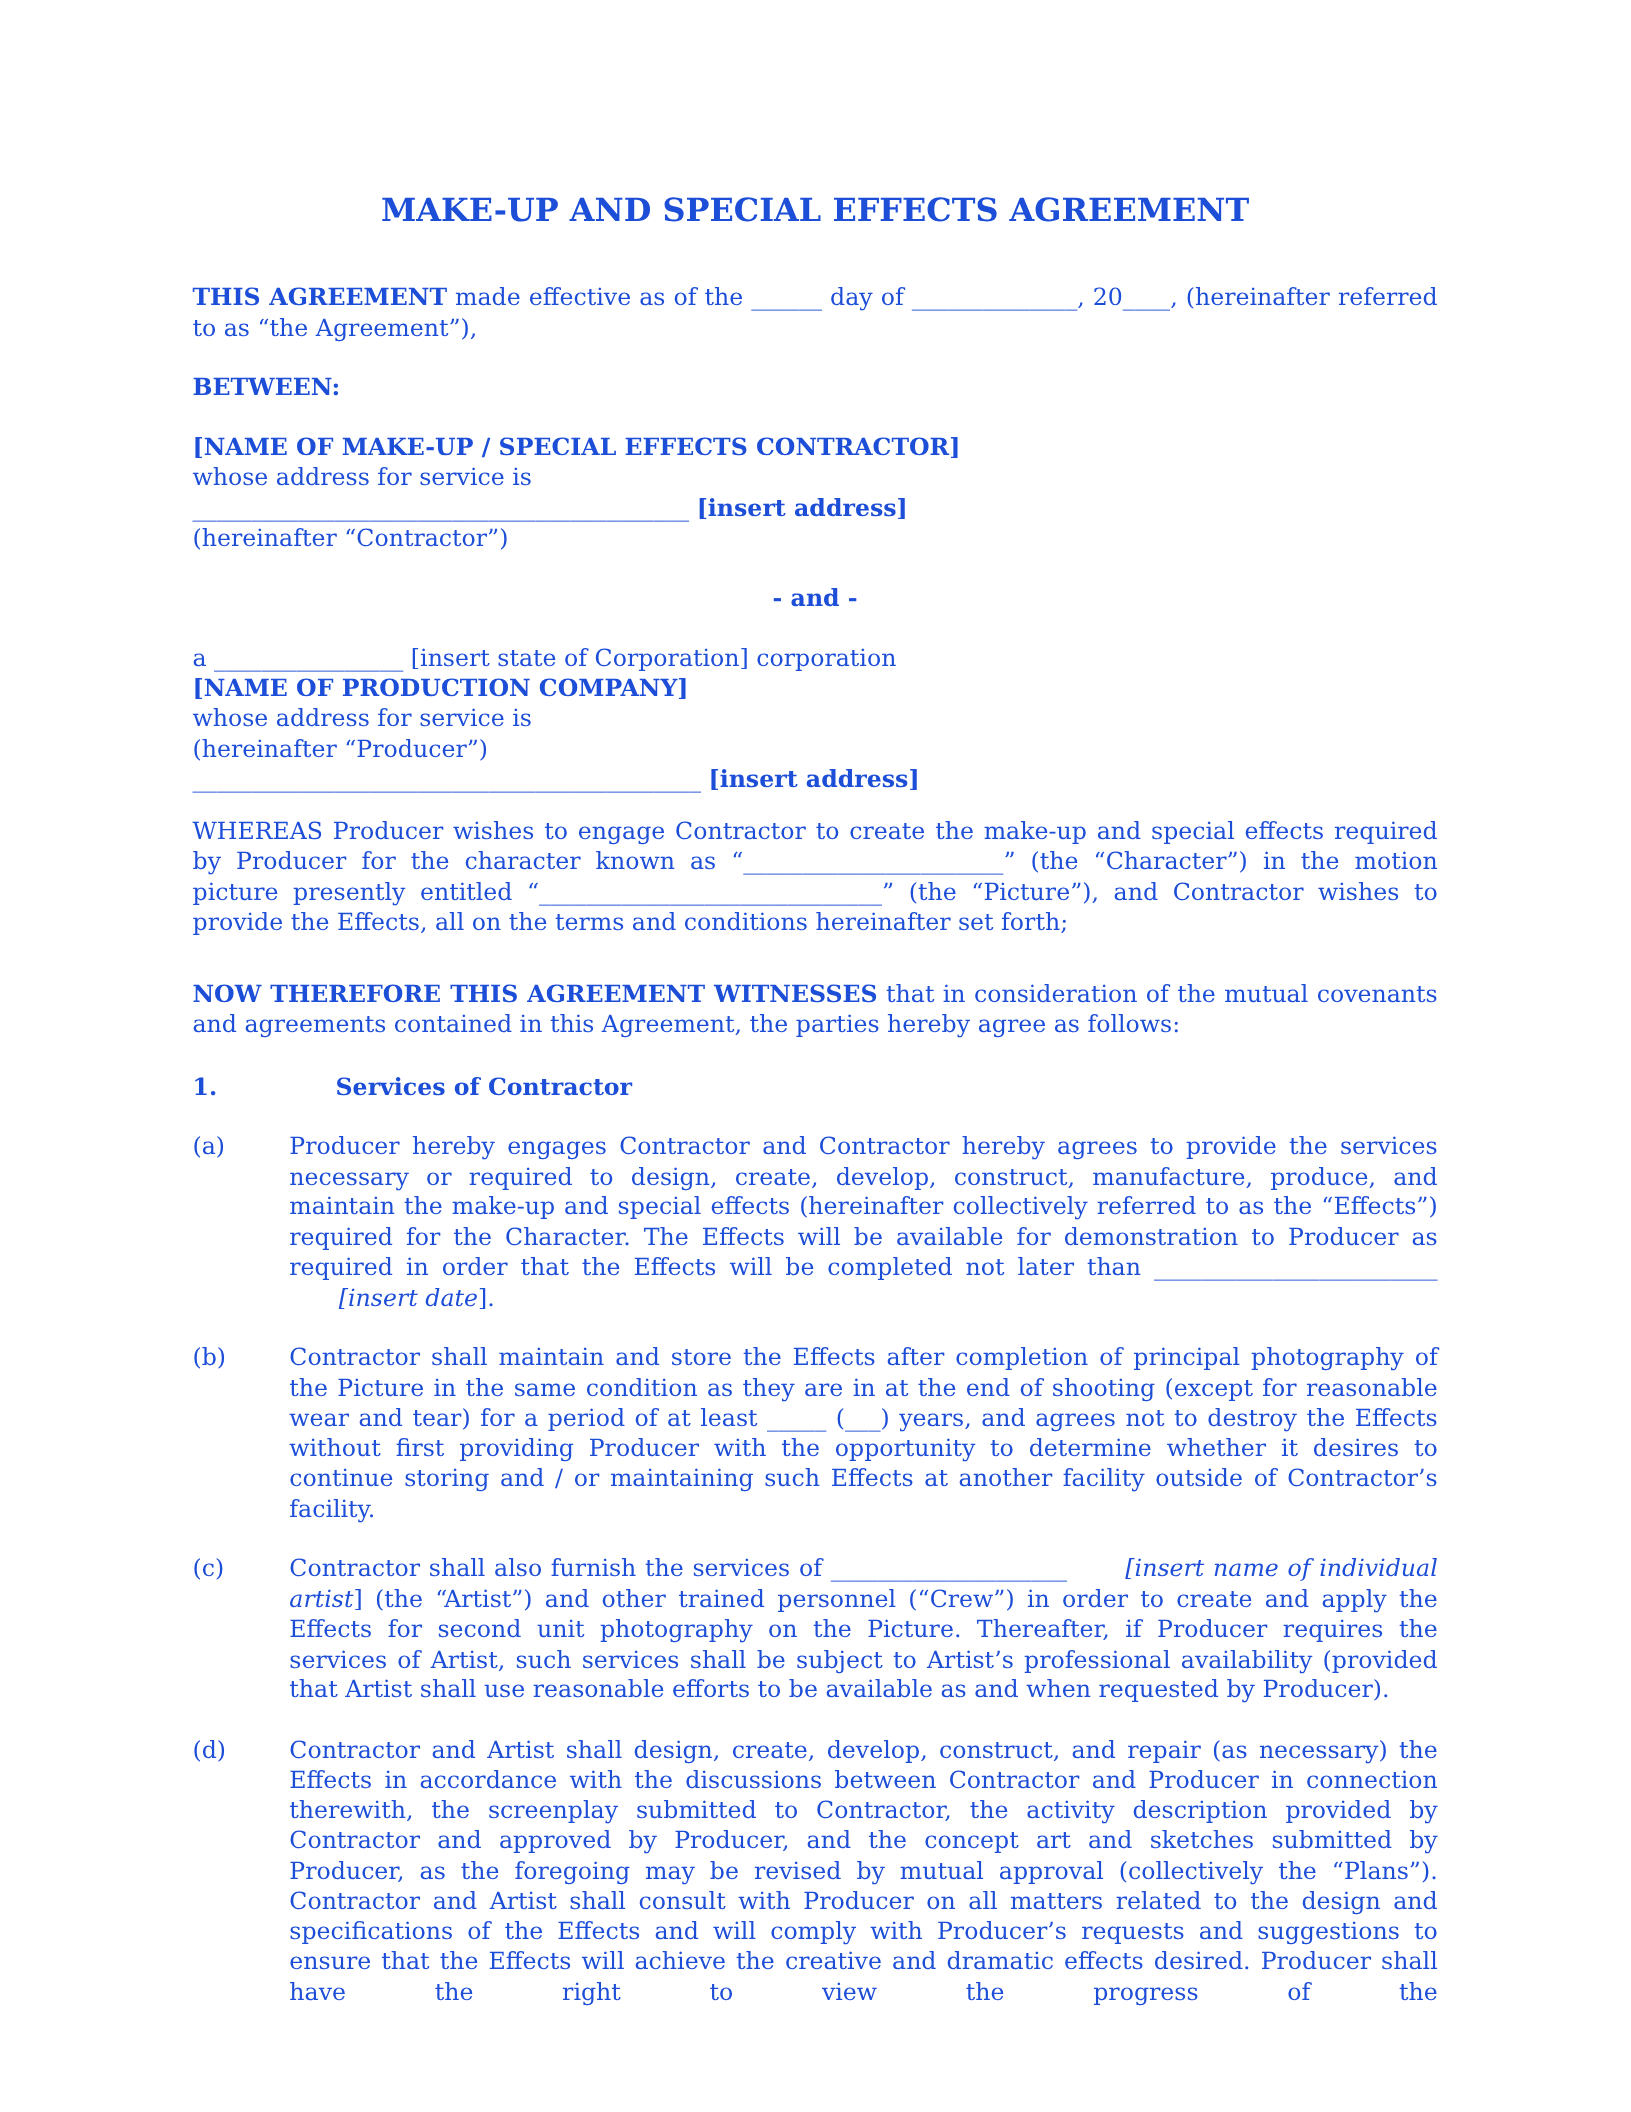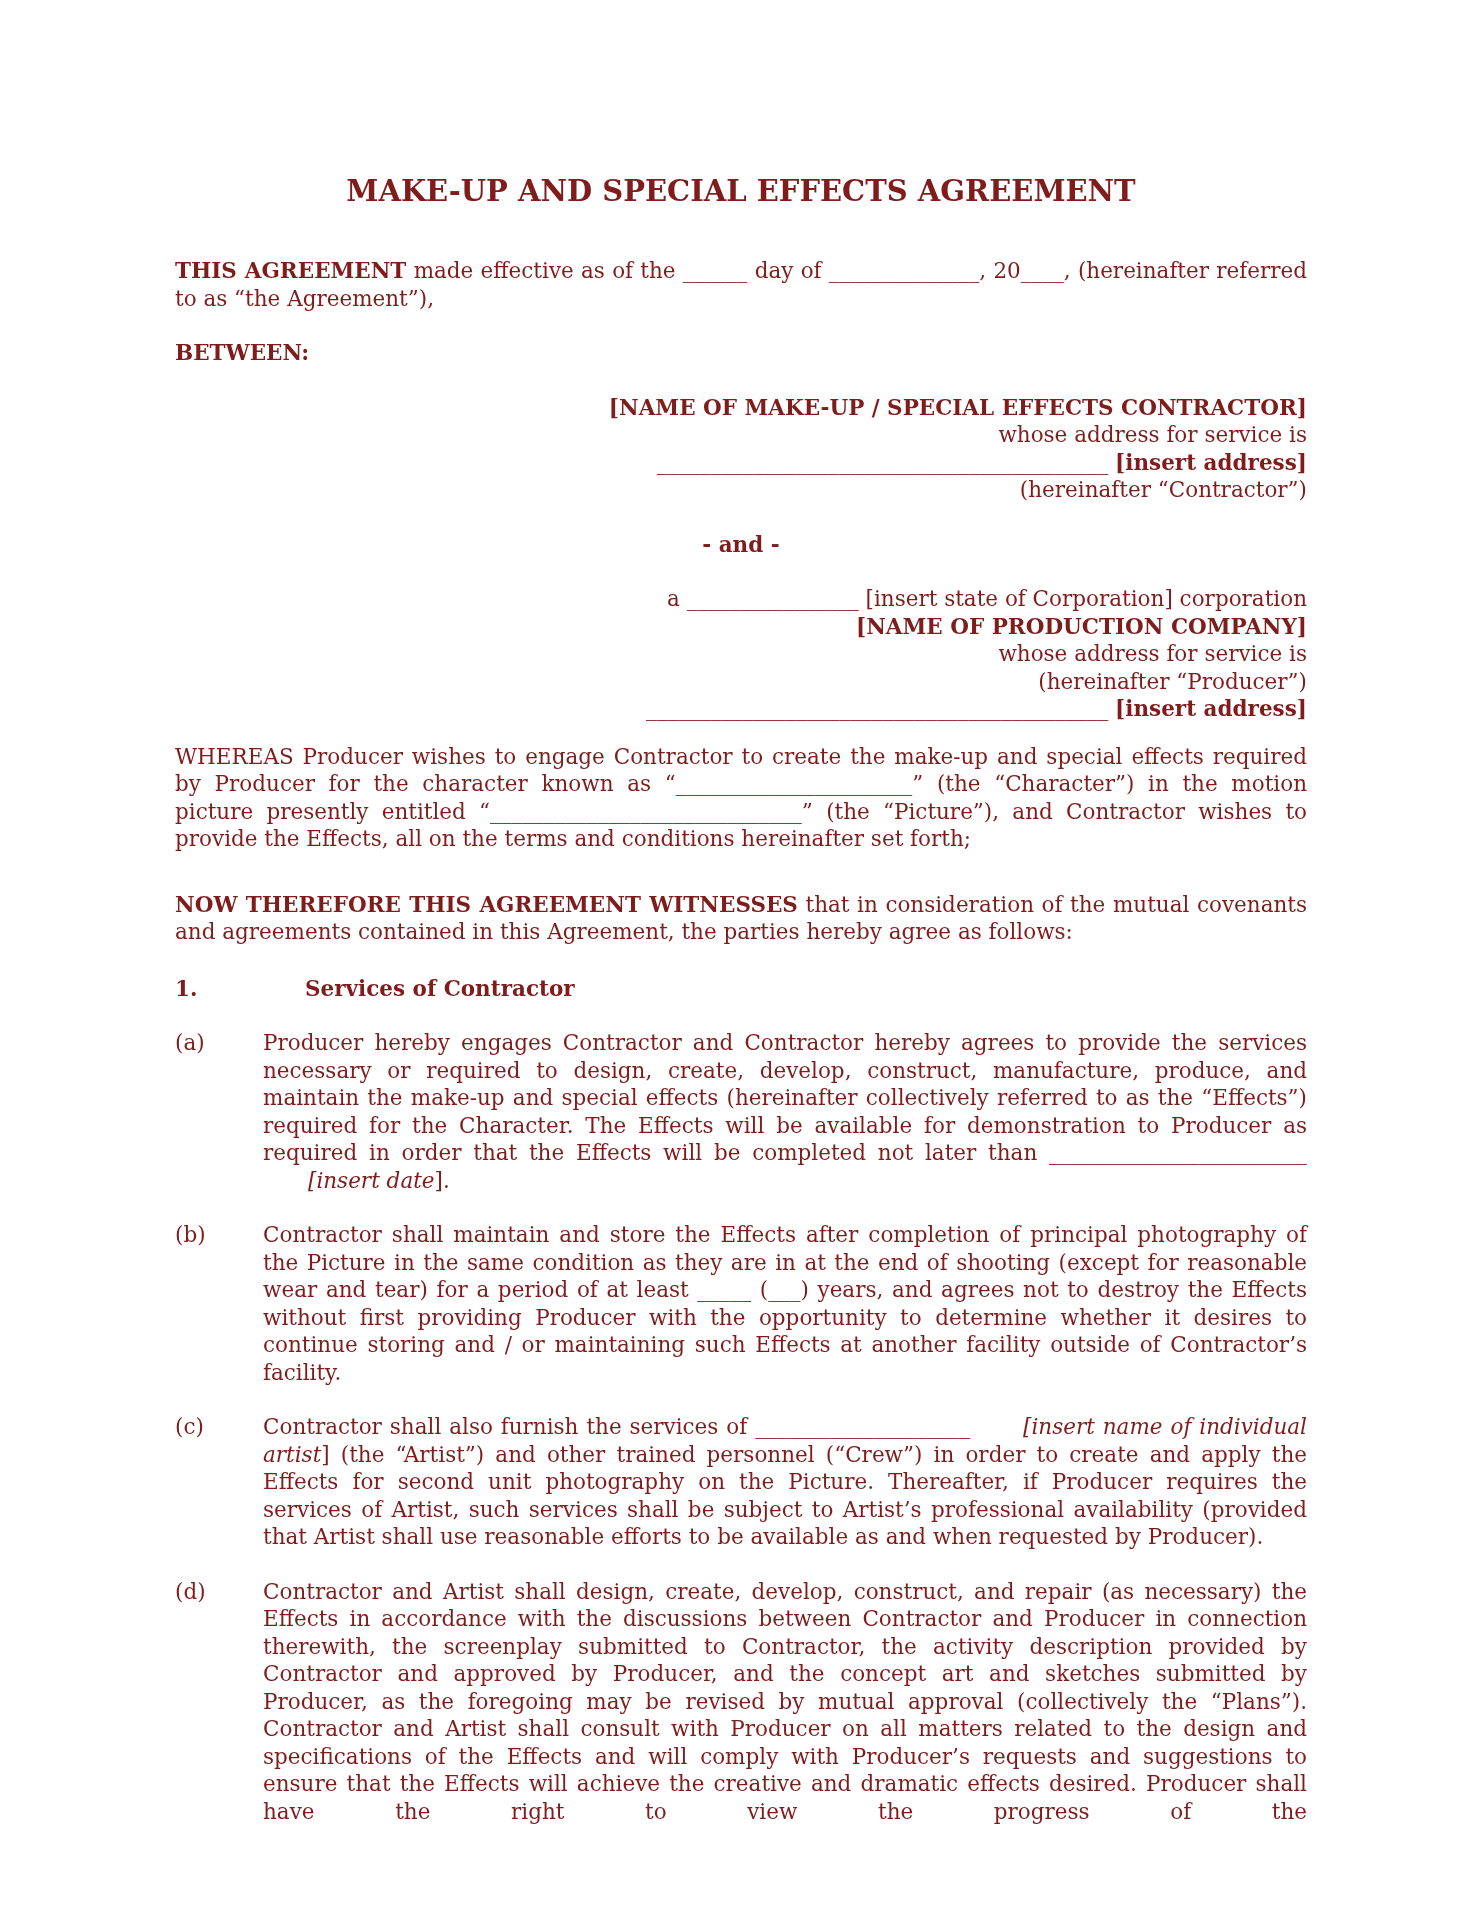--- a/index.html
+++ b/index.html
@@ -3,36 +3,36 @@
 <meta charset="utf-8">
 <style>
   html, body { margin: 0; padding: 0; background: #e9e9e9; }
   .sheet {
     width: 1483px;
     height: 1920px;
     background: #ffffff;
     box-sizing: border-box;
     padding: 172px 176px 0 175px;
     overflow: hidden;
-    color: #7f1d1d;
+    color: #1d4ed8;
     font-family: "DejaVu Serif", "Liberation Serif", serif;
     font-size: 21.5px;
     line-height: 27.5px;
   }
   .title {
     font-size: 29px;
     line-height: 38px;
     font-weight: 700;
     text-align: center;
     margin: 0 0 47px 0;
   }
   .para { text-align: justify; margin: 27px 0 0 0; }
   .first { margin-top: 16px; }
   .centerblock { text-align: center; margin: 27px 0 0 0; }
-  .centerblock .line { text-align: right; }
+  .centerblock .line { text-align: left; }
   .hang { position: relative; padding-left: 88px; text-align: justify; margin: 27px 0 0 0; }
   .hang .label { position: absolute; left: 0; top: 0; }
   .heading { font-weight: 700; margin-left: 42px; }
   .bd { font-weight: 700; }
   .it { font-style: italic; margin-left: 45px; }
   .whereas { margin-top: 20px; }
   .witness { margin-top: 38px; }
   .sectionhead { margin-top: 29px; }
   
   #clauses .hang:last-child { text-align-last: justify; }

